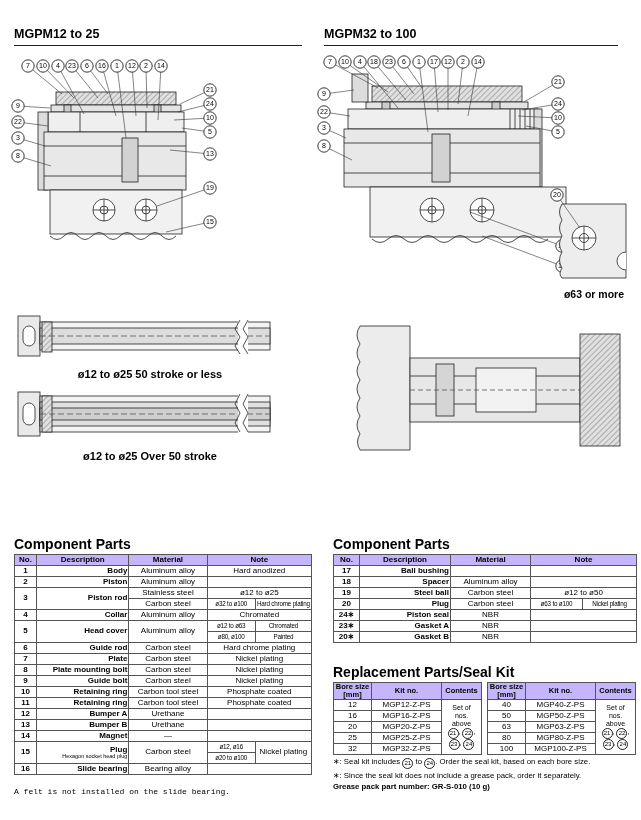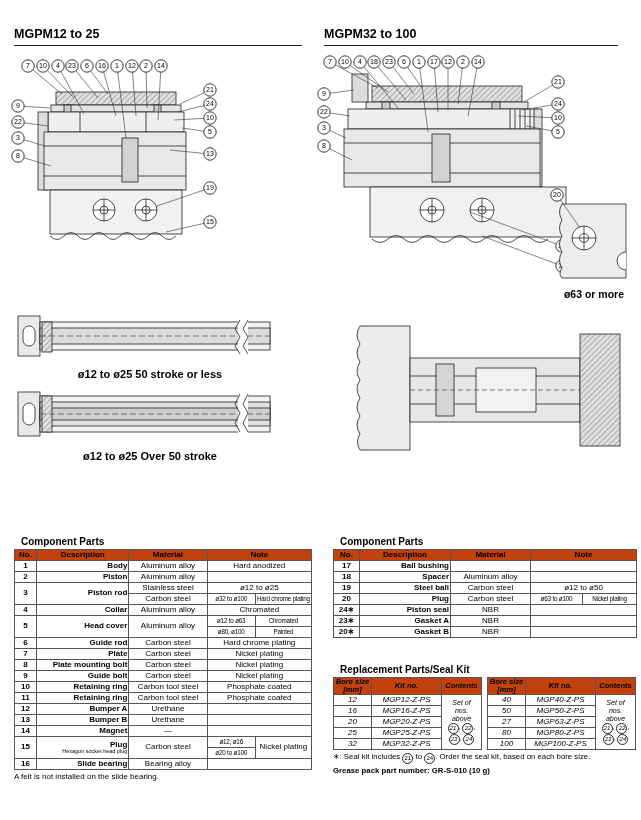--- a/index.html
+++ b/index.html
@@ -4,32 +4,32 @@
 <style>
   html,body{margin:0;padding:0;background:#fff;}
   .page{position:relative;width:641px;height:820px;background:#fff;color:#000;
         font-family:"Liberation Sans",sans-serif;overflow:hidden;}
   .abs{position:absolute;}
   .page-title{left:14px;top:2px;font-size:15px;font-weight:bold;
               border-bottom:3px solid #000;padding:0 28px 2px 0;}
   .sec-title{font-size:12.5px;font-weight:bold;border-bottom:1.5px solid #222;padding-bottom:4px;}
   .caption{font-size:11px;font-weight:bold;text-align:center;margin-top:2px;}
   .caption.small{font-size:10.5px;}
-  .tbl-title{font-size:10px;font-weight:bold;margin:0 0 2px 7px;}
+  .tbl-title{font-size:14px;font-weight:bold;margin:0 0 2px 0;}
   table{border-collapse:collapse;table-layout:fixed;width:100%;}
   th,td{border:1px solid #555;padding:0 1px;font-size:8px;line-height:1.05;height:10px;
         text-align:center;overflow:hidden;white-space:nowrap;}
-  th{background:#c2410c;font-weight:bold;white-space:pre-line;}
+  th{background:#c4b5fd;font-weight:bold;white-space:pre-line;}
   td.al{text-align:right;padding-left:2px;font-weight:bold;}
   td.no{font-weight:bold;}
   td.tiny{font-size:6.3px;letter-spacing:-0.2px;}
   .sub{font-size:5.5px;line-height:5.5px;font-weight:normal;}
-  .footnote{font-size:8px;margin-top:2px;}
+  .footnote{font-size:8px;margin-top:12px;font-family:Liberation Mono, monospace;}
   .kit-tables{display:flex;gap:5px;margin-top:2px;}
-  .kit-tables table{width:148px;font-style:italic;}
+  .kit-tables table{width:148px;}
   .kit-tables th{font-size:7.5px;}
   td.contents{font-size:7px;line-height:1.15;white-space:normal;vertical-align:middle;}
   .circ{display:inline-block;width:9px;height:9px;border:1px solid #222;border-radius:50%;
         font-size:6px;line-height:9px;text-align:center;vertical-align:-1px;font-weight:normal;}
   .note-line{font-size:7.8px;margin-top:2px;line-height:1.25;}
   .leader{stroke:#333;stroke-width:0.6;}
   .cc{fill:#fff;stroke:#222;stroke-width:0.9;}
   .cn{font-size:7px;text-anchor:middle;font-family:"Liberation Sans",sans-serif;fill:#000;}
 </style>
 </head>
@@ -683,33 +683,34 @@
                 <div>above</div>
                 <div><span class="circ">21</span>, <span class="circ">22</span>,</div>
                 <div><span class="circ">23</span>, <span class="circ">24</span></div>
               </td>
             </tr>
             <tr>
               <td>50</td>
               <td>MGP50-Z-PS</td>
             </tr>
             <tr>
-              <td>27</td>
+              <td>63</td>
               <td>MGP63-Z-PS</td>
             </tr>
             <tr>
               <td>80</td>
               <td>MGP80-Z-PS</td>
             </tr>
             <tr>
               <td>100</td>
               <td>MGP100-Z-PS</td>
             </tr>
           </tbody>
         </table>
     </div>
     <div id="kit-notes">
         <div class="note-line"><span>∗: Seal kit includes </span><span class="circ">21</span><span> to </span><span class="circ">24</span><span>. Order the seal kit, based on each bore size.</span></div>
+        <div class="note-line"><span>∗: Since the seal kit does not include a grease pack, order it separately.</span></div>
         <div class="note-line"><span style="font-weight: bold;">Grease pack part number: GR-S-010 (10 g)</span></div>
       </div>
   </div>
 
 </div>
 
 </body></html>

